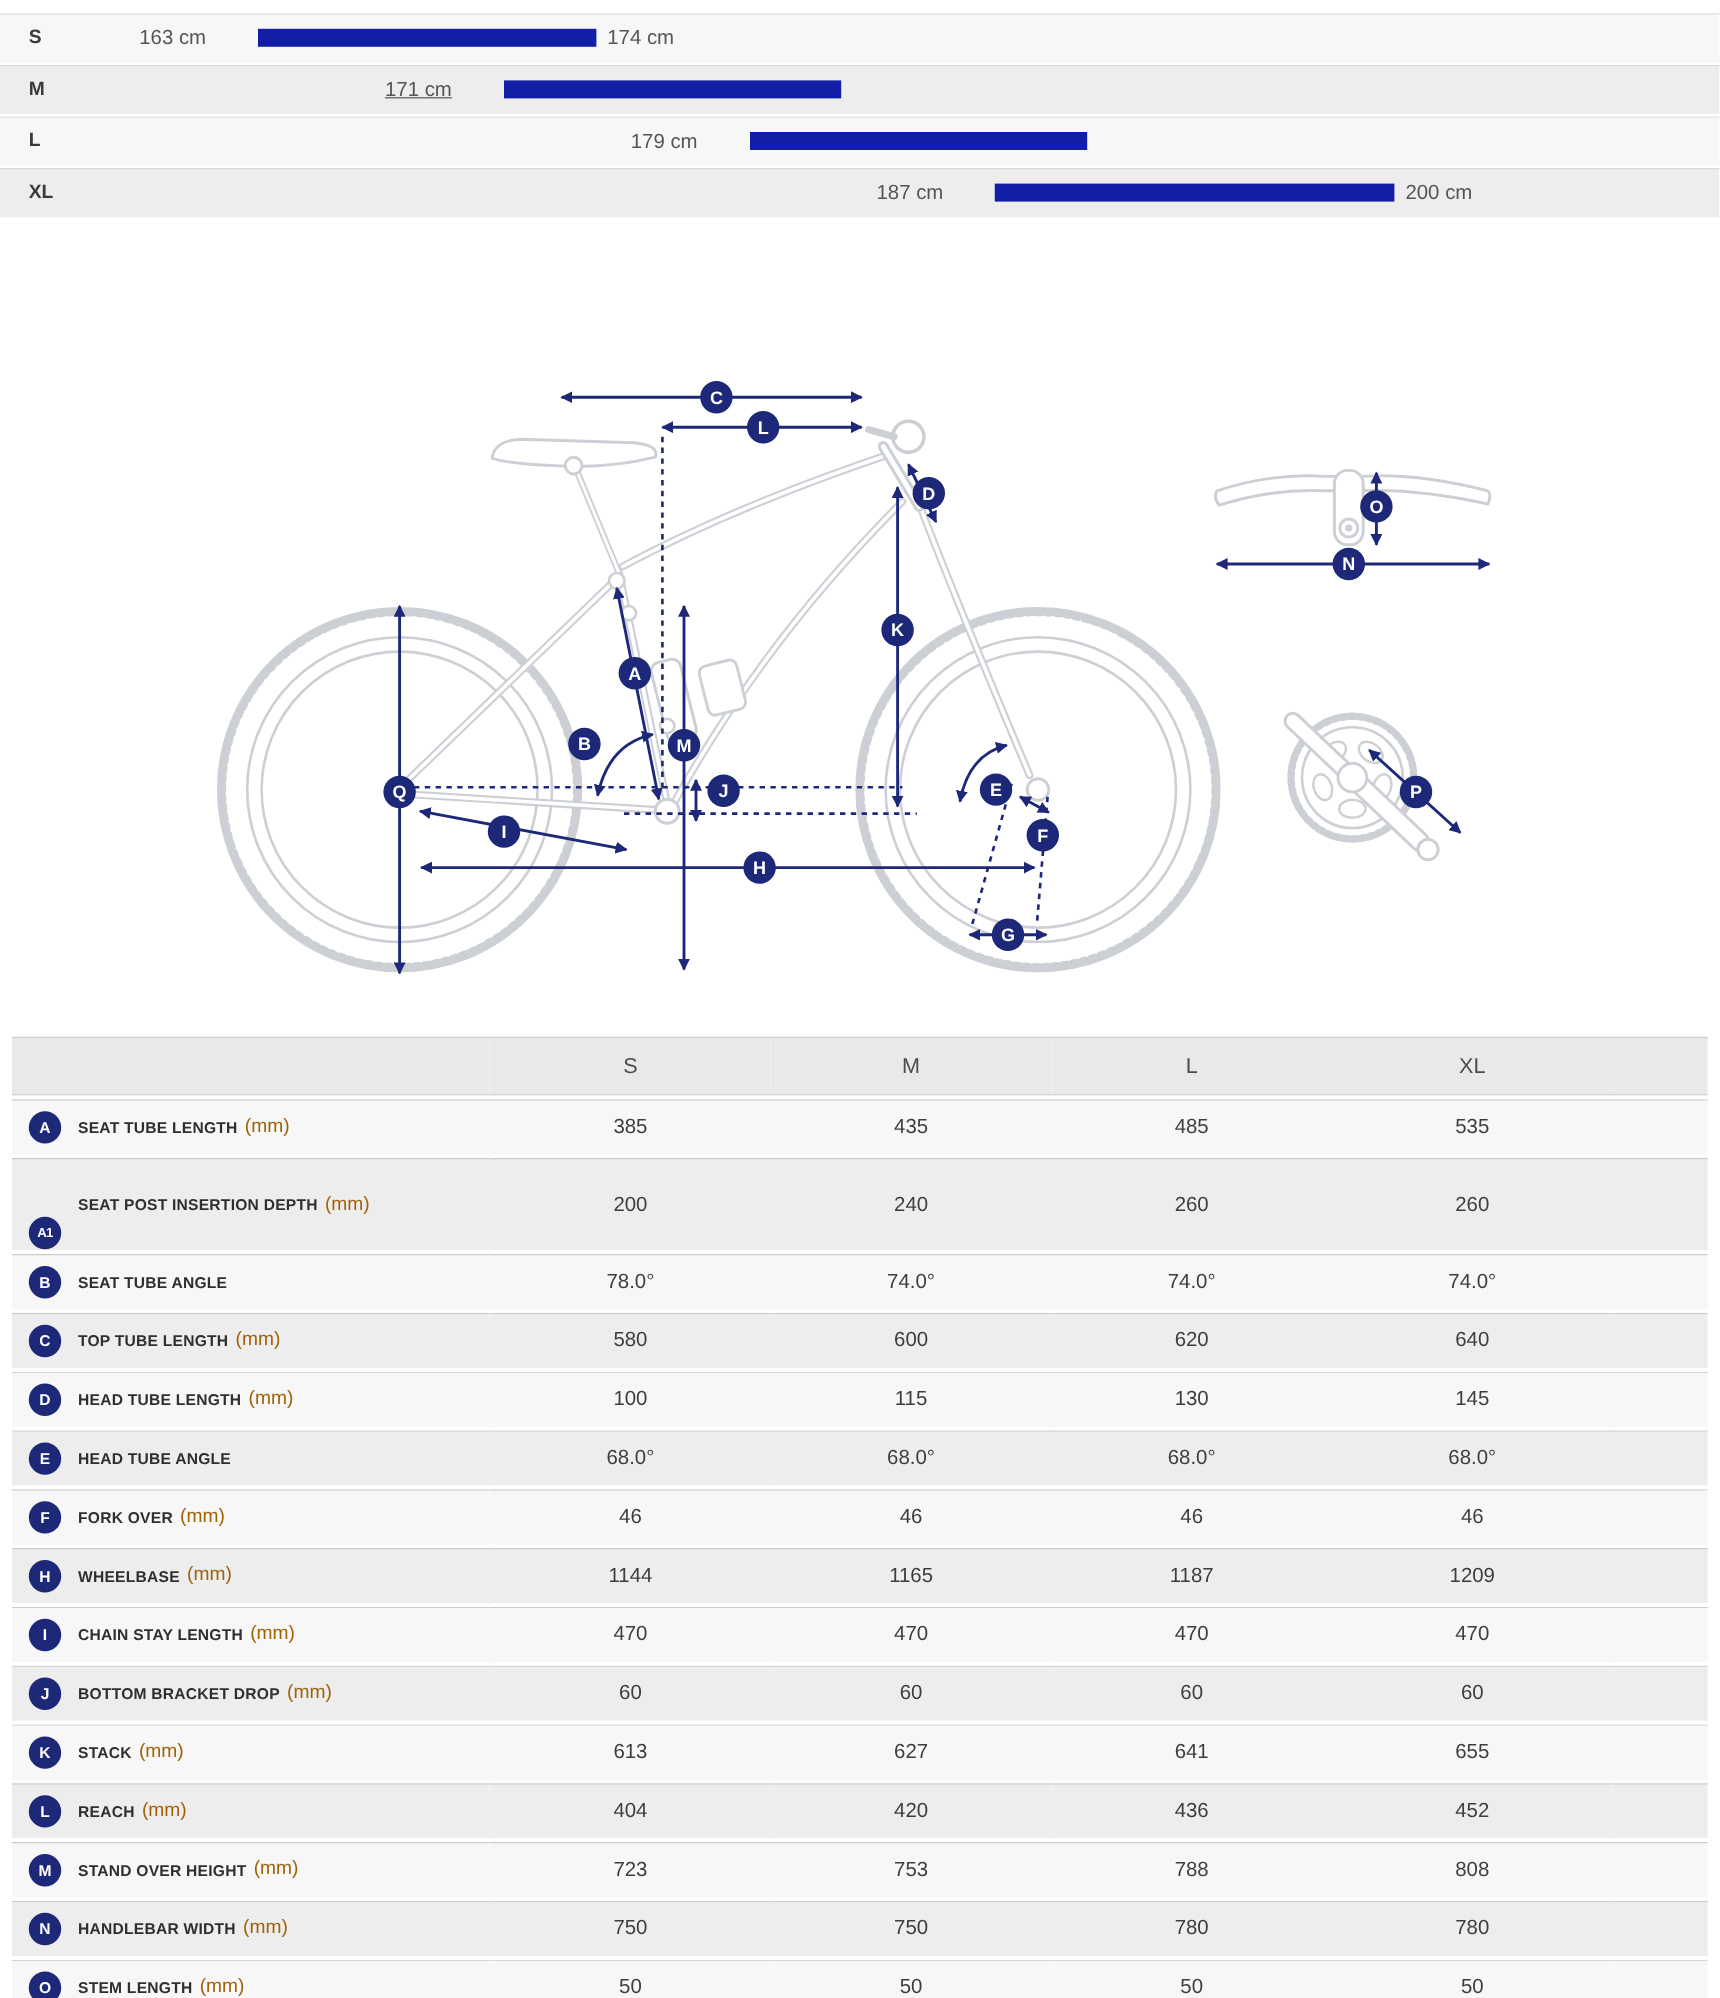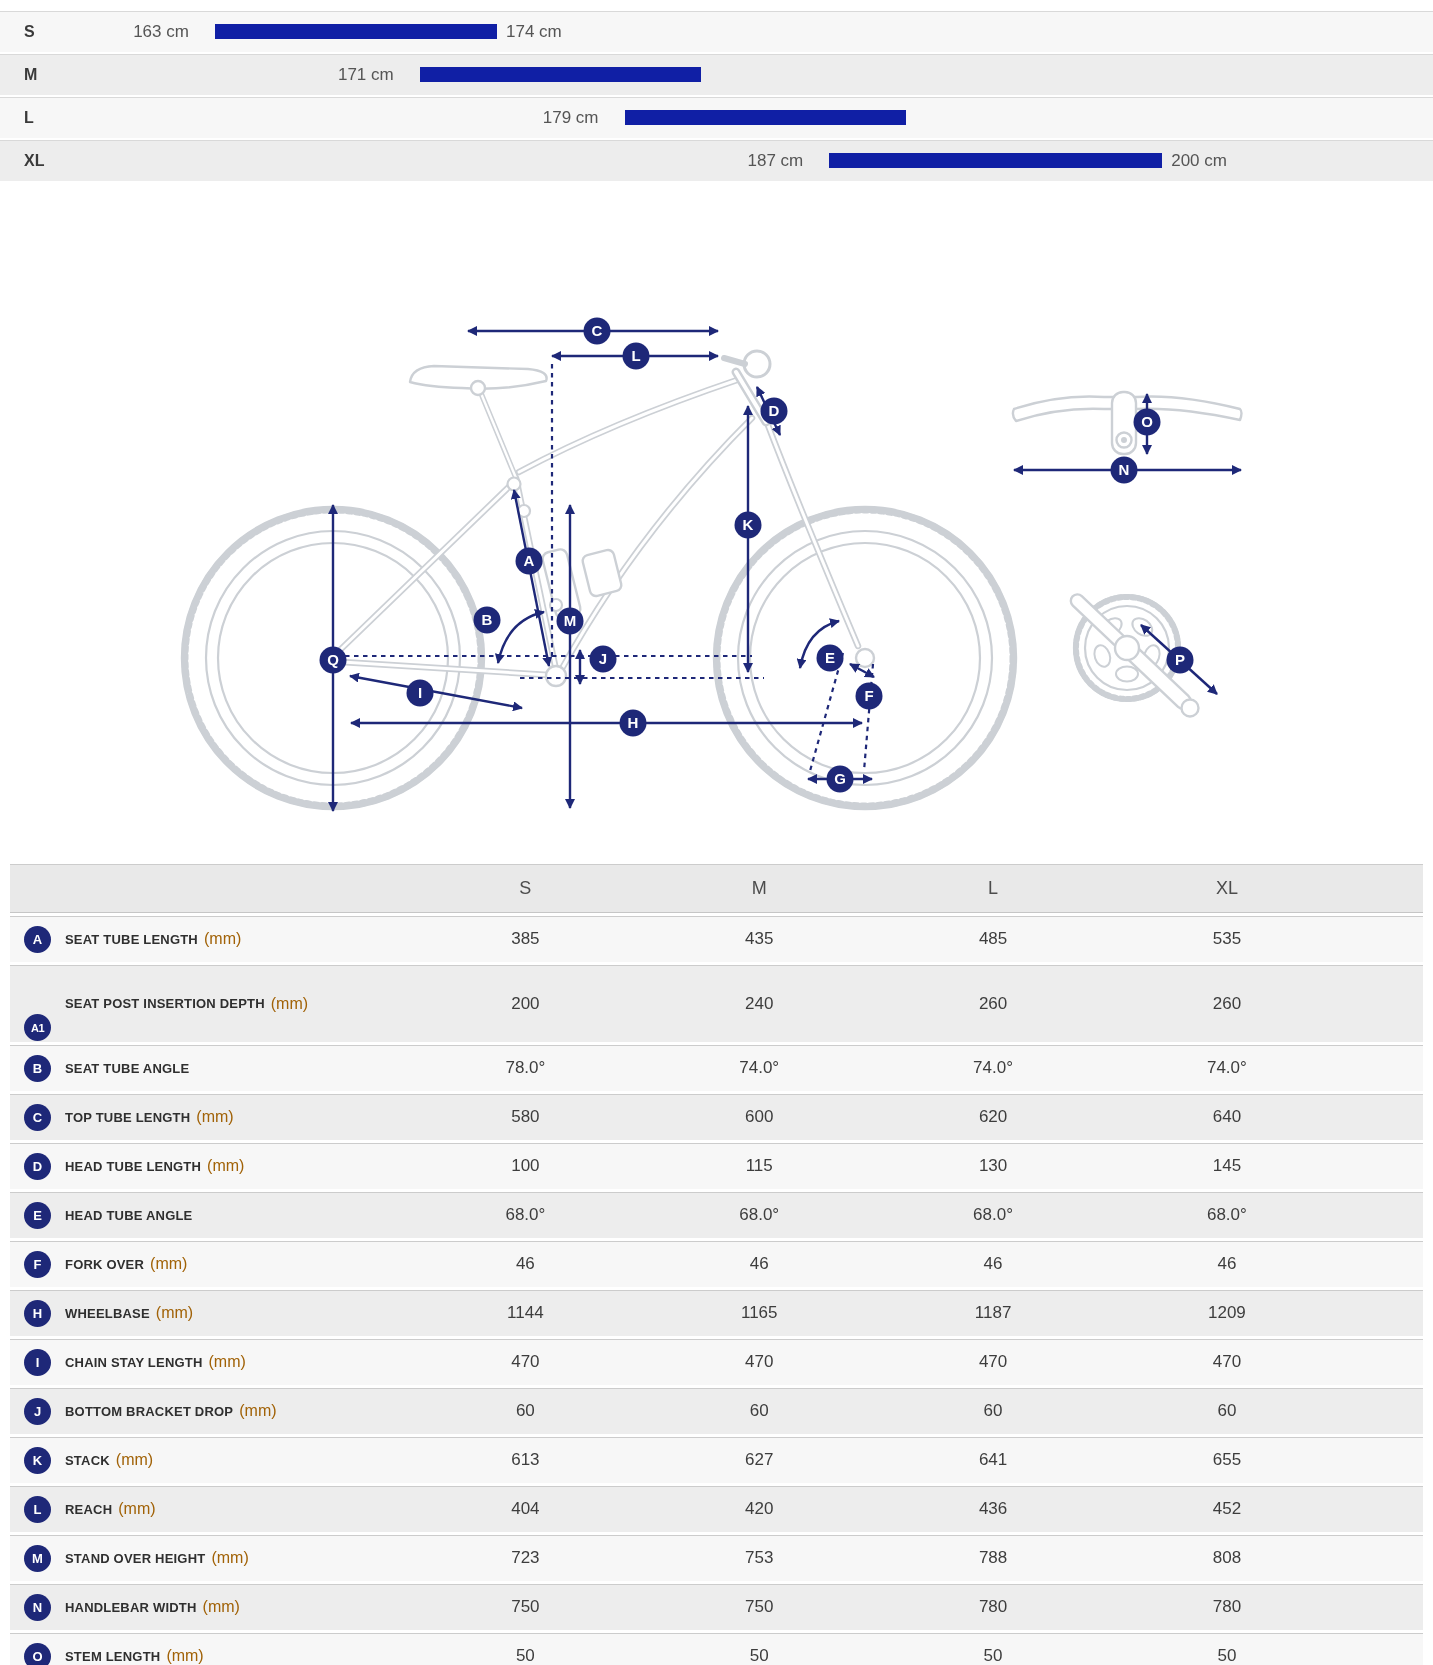--- a/index.html
+++ b/index.html
@@ -6,21 +6,21 @@
   body{width:1433px;font-family:"Liberation Sans",sans-serif;-webkit-font-smoothing:antialiased;}
 
   
   .size-chart{padding-top:9px;}
   .hrow{position:relative;height:41px;border-top:2px solid #fff;box-shadow:inset 0 1px 0 #d9d9d9;}
   .hrow.odd{background:#f7f7f7;}
   .hrow.even{background:#ededed;}
   .hrow .size-label{position:absolute;left:24px;top:0;line-height:41px;font-weight:bold;font-size:16px;color:#3a3a3a;}
   .hrow .bar{position:absolute;top:13px;height:15px;background:#101fa5;}
   .hrow .min-label,.hrow .max-label{position:absolute;top:0;line-height:41px;font-size:17px;color:#555;white-space:nowrap;}
-  .hrow .min-label{text-align:center;width:90px;}
+  .hrow .min-label{text-align:left;width:90px;}
 
   
   .diagram{position:relative;height:683px;}
   .diagram svg{display:block;}
 
   
   .geo-table{margin:0 10px;width:1413px;border-collapse:separate;border-spacing:0;table-layout:fixed;}
   .geo-table th{background:#e9e9e9;height:45px;font-weight:normal;font-size:18px;color:#4c4c4c;text-align:center;border-top:1px solid #cccccc;border-bottom:1px solid #c6c6c6;}
   .geo-table td{height:44px;border-top:3px solid #fff;box-shadow:inset 0 1px 0 #cccccc;font-size:17px;color:#3d3d3d;text-align:center;vertical-align:middle;}
   .geo-table tr.odd td{background:#f7f7f7;}
@@ -39,21 +39,21 @@
 <div class="size-chart">
   <div class="hrow odd">
     <span class="size-label">S</span>
     <span class="min-label" style="left: 116px;">163 cm</span>
     <span class="bar" style="left: 215px; width: 281.6px;"></span>
     <span class="max-label" style="left: 506px;">174 cm</span>
   </div>
 
   <div class="hrow even">
     <span class="size-label">M</span>
-    <span class="min-label" style="left: 320.8px;">171 cm</span>
+    <span class="min-label" style="left: 320.8px; text-decoration: underline;">171 cm</span>
     <span class="bar" style="left: 419.8px; width: 281.6px;"></span>
     <span class="max-label" style="left: 710.4px; margin-top: 32px;">182 cm</span>
   </div>
 
   <div class="hrow odd">
     <span class="size-label">L</span>
     <span class="min-label" style="left: 525.6px;">179 cm</span>
     <span class="bar" style="left: 624.6px; width: 281.6px;"></span>
     <span class="max-label" style="left: 915.2px; margin-top: 47px;">190 cm</span>
   </div>

